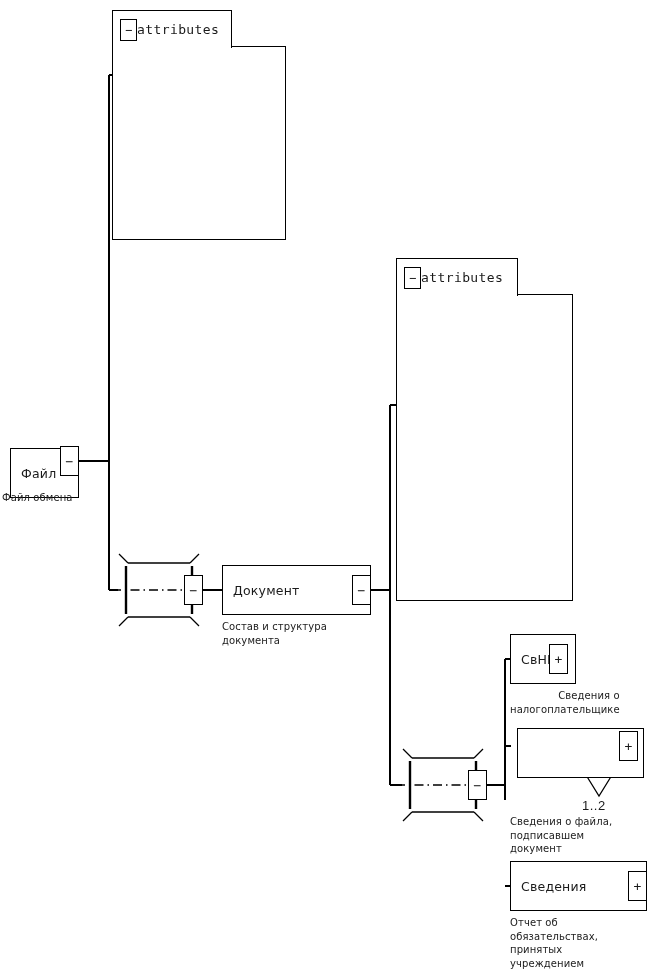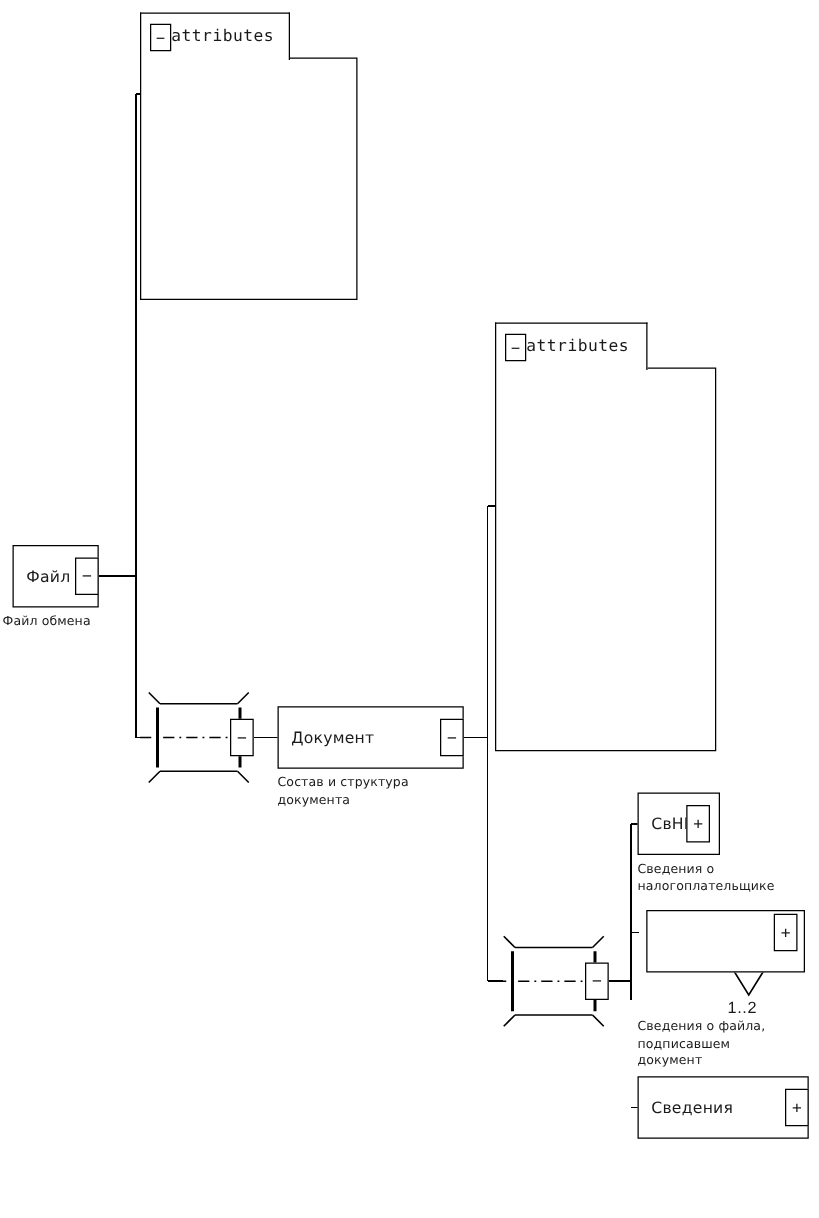--- a/index.html
+++ b/index.html
@@ -132,21 +132,21 @@
       <path d="M410,761 V809" stroke-width="2.4"></path>
       <path d="M476,761 V809" stroke-width="2.4"></path>
       <path d="M396,785 H482" stroke-width="1.3" stroke-dasharray="9,4,1.5,4"></path>
     </g>
 
     <g stroke="#000" stroke-width="1.3" fill="none">
       <path d="M586,775 L599,796 L612,775"></path>
     </g>
   </svg>
 
-  <div class="nodebox" style="left:10px;top:436px;width:69px;height:50px;">
+  <div class="nodebox" style="left:10px;top:448px;width:69px;height:50px;">
     <span class="nlabel">Файл</span>
   </div>
   <div class="expander" style="left:60px;top:446px;">
     <span>−</span>
   </div>
   <div class="caption" style="left:2px;top:491px;">Файл обмена</div>
 
   <div class="attrpanel" style="left:112px;top:10px;width:174px;height:230px;">
     <div class="tabhdr" style="width:120px;">
       <span class="mini">
@@ -246,32 +246,36 @@
   <div class="expander" style="left:468px;top:770px;">
     <span>−</span>
   </div>
 
   <div class="nodebox" style="left:510px;top:634px;width:66px;height:50px;">
     <span class="nlabel">СвНП</span>
   </div>
   <div class="expander" style="left:549px;top:644px;">
     <span>+</span>
   </div>
-  <div class="caption" style="left:510px;top:689px;">Сведения о
+  <div class="caption" style="left:510px;top:689px;text-align:right;">Сведения о
 налогоплательщике</div>
 
   <div class="shadowbox" style="left:517px;top:728px;width:127px;height:50px;"></div>
   <div class="expander" style="left:619px;top:731px;z-index:2;">
     <span>+</span>
   </div>
   <div class="multiplicity" style="left:582px;top:798px;">1..2</div>
   <div class="caption" style="left:510px;top:815px;">Сведения о файла,
 подписавшем
 документ</div>
 
   <div class="nodebox" style="left:510px;top:861px;width:137px;height:50px;">
     <span class="nlabel">Сведения</span>
   </div>
   <div class="expander" style="left:628px;top:871px;">
     <span>+</span>
   </div>
+  <div class="caption" style="left:510px;top:916px;">Отчет об
+обязательствах,
+принятых
+учреждением</div>
 
 </div>
 
 </body></html>

